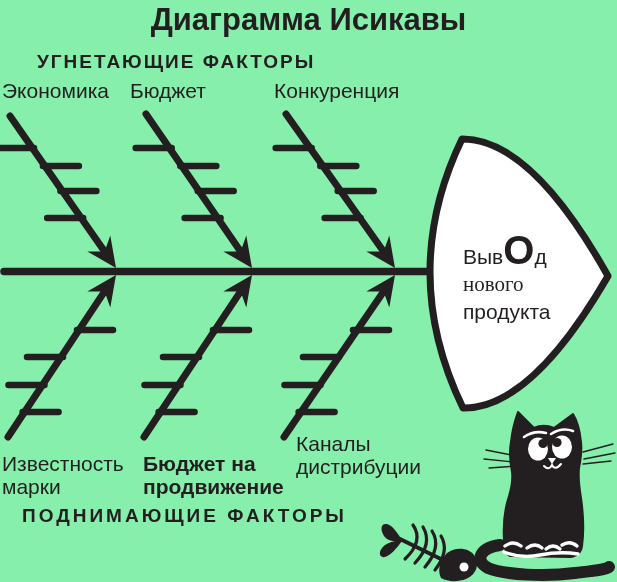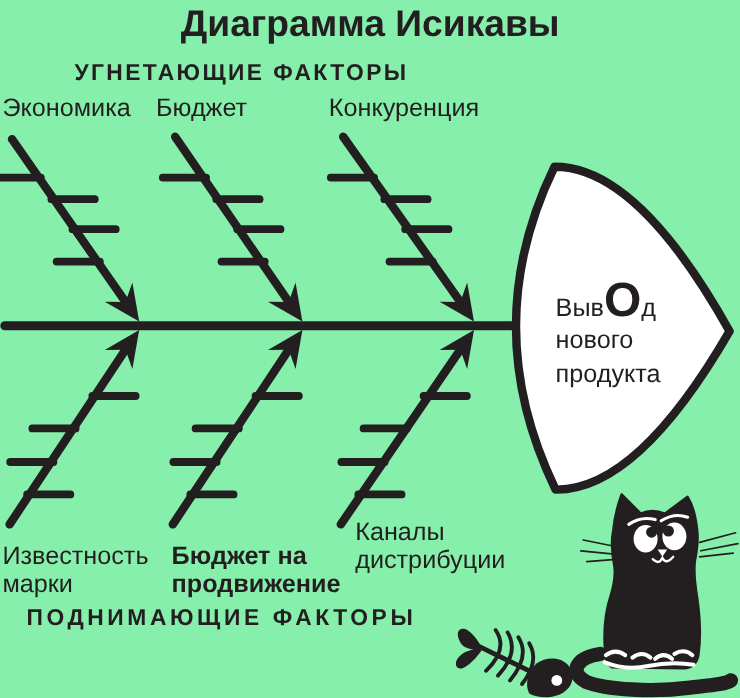--- a/index.html
+++ b/index.html
@@ -4,32 +4,32 @@
 <style>
   html,body{margin:0;padding:0;background:#fff;}
   #stage{
     position:relative;width:617px;height:582px;background:#86efac;overflow:hidden;
     font-family:"Liberation Sans","DejaVu Sans",sans-serif;color:#231f20;padding-left:20px;
   }
   #art{position:absolute;left:0;top:0;}
   .txt{position:absolute;white-space:pre-line;}
   .title{left:0;top:2px;width:617px;text-align:center;font-size:31px;font-weight:bold;letter-spacing:0;}
   .group-label{font-size:19px;font-weight:bold;}
-  .group-top{left:37px;top:51px;letter-spacing:2px;margin-left:25px;}
+  .group-top{left:37px;top:51px;letter-spacing:2px;}
   .group-bottom{left:22px;top:505px;letter-spacing:3px;}
   .cause{font-size:21px;line-height:23px;}
   .cause-top-1{left:2px;top:79px;}
   .cause-top-2{left:130px;top:79px;}
   .cause-top-3{left:226px;top:79px;margin-left:48px;}
   .cause-bot-1{left:2px;top:452px;width:138px;}
   .cause-bot-2{left:143px;top:452px;width:148px;font-weight:bold;}
   .cause-bot-3{left:296px;top:432px;width:138px;}
   .effect-line1{left:463px;top:230px;font-size:21px;line-height:40px;}
   .effect-line1 .bigO{font-size:40px;font-weight:bold;}
-  .effect-line2{left:463px;top:272px;font-size:21px;}
+  .effect-line2{left:463px;top:272px;font-size:21px;font-family:Liberation Serif, serif;}
   .effect-line3{left:463px;top:300px;font-size:21px;}
 </style>
 </head>
 <body>
 
 <div id="stage">
 
   <svg id="art" width="617" height="582" viewBox="0 0 617 582">
     <defs>
       <path id="arrTop" d="M0 0 L-28.7 -16.6 L-11.4 -16.4 L-5.7 -32.6 Z"></path>

